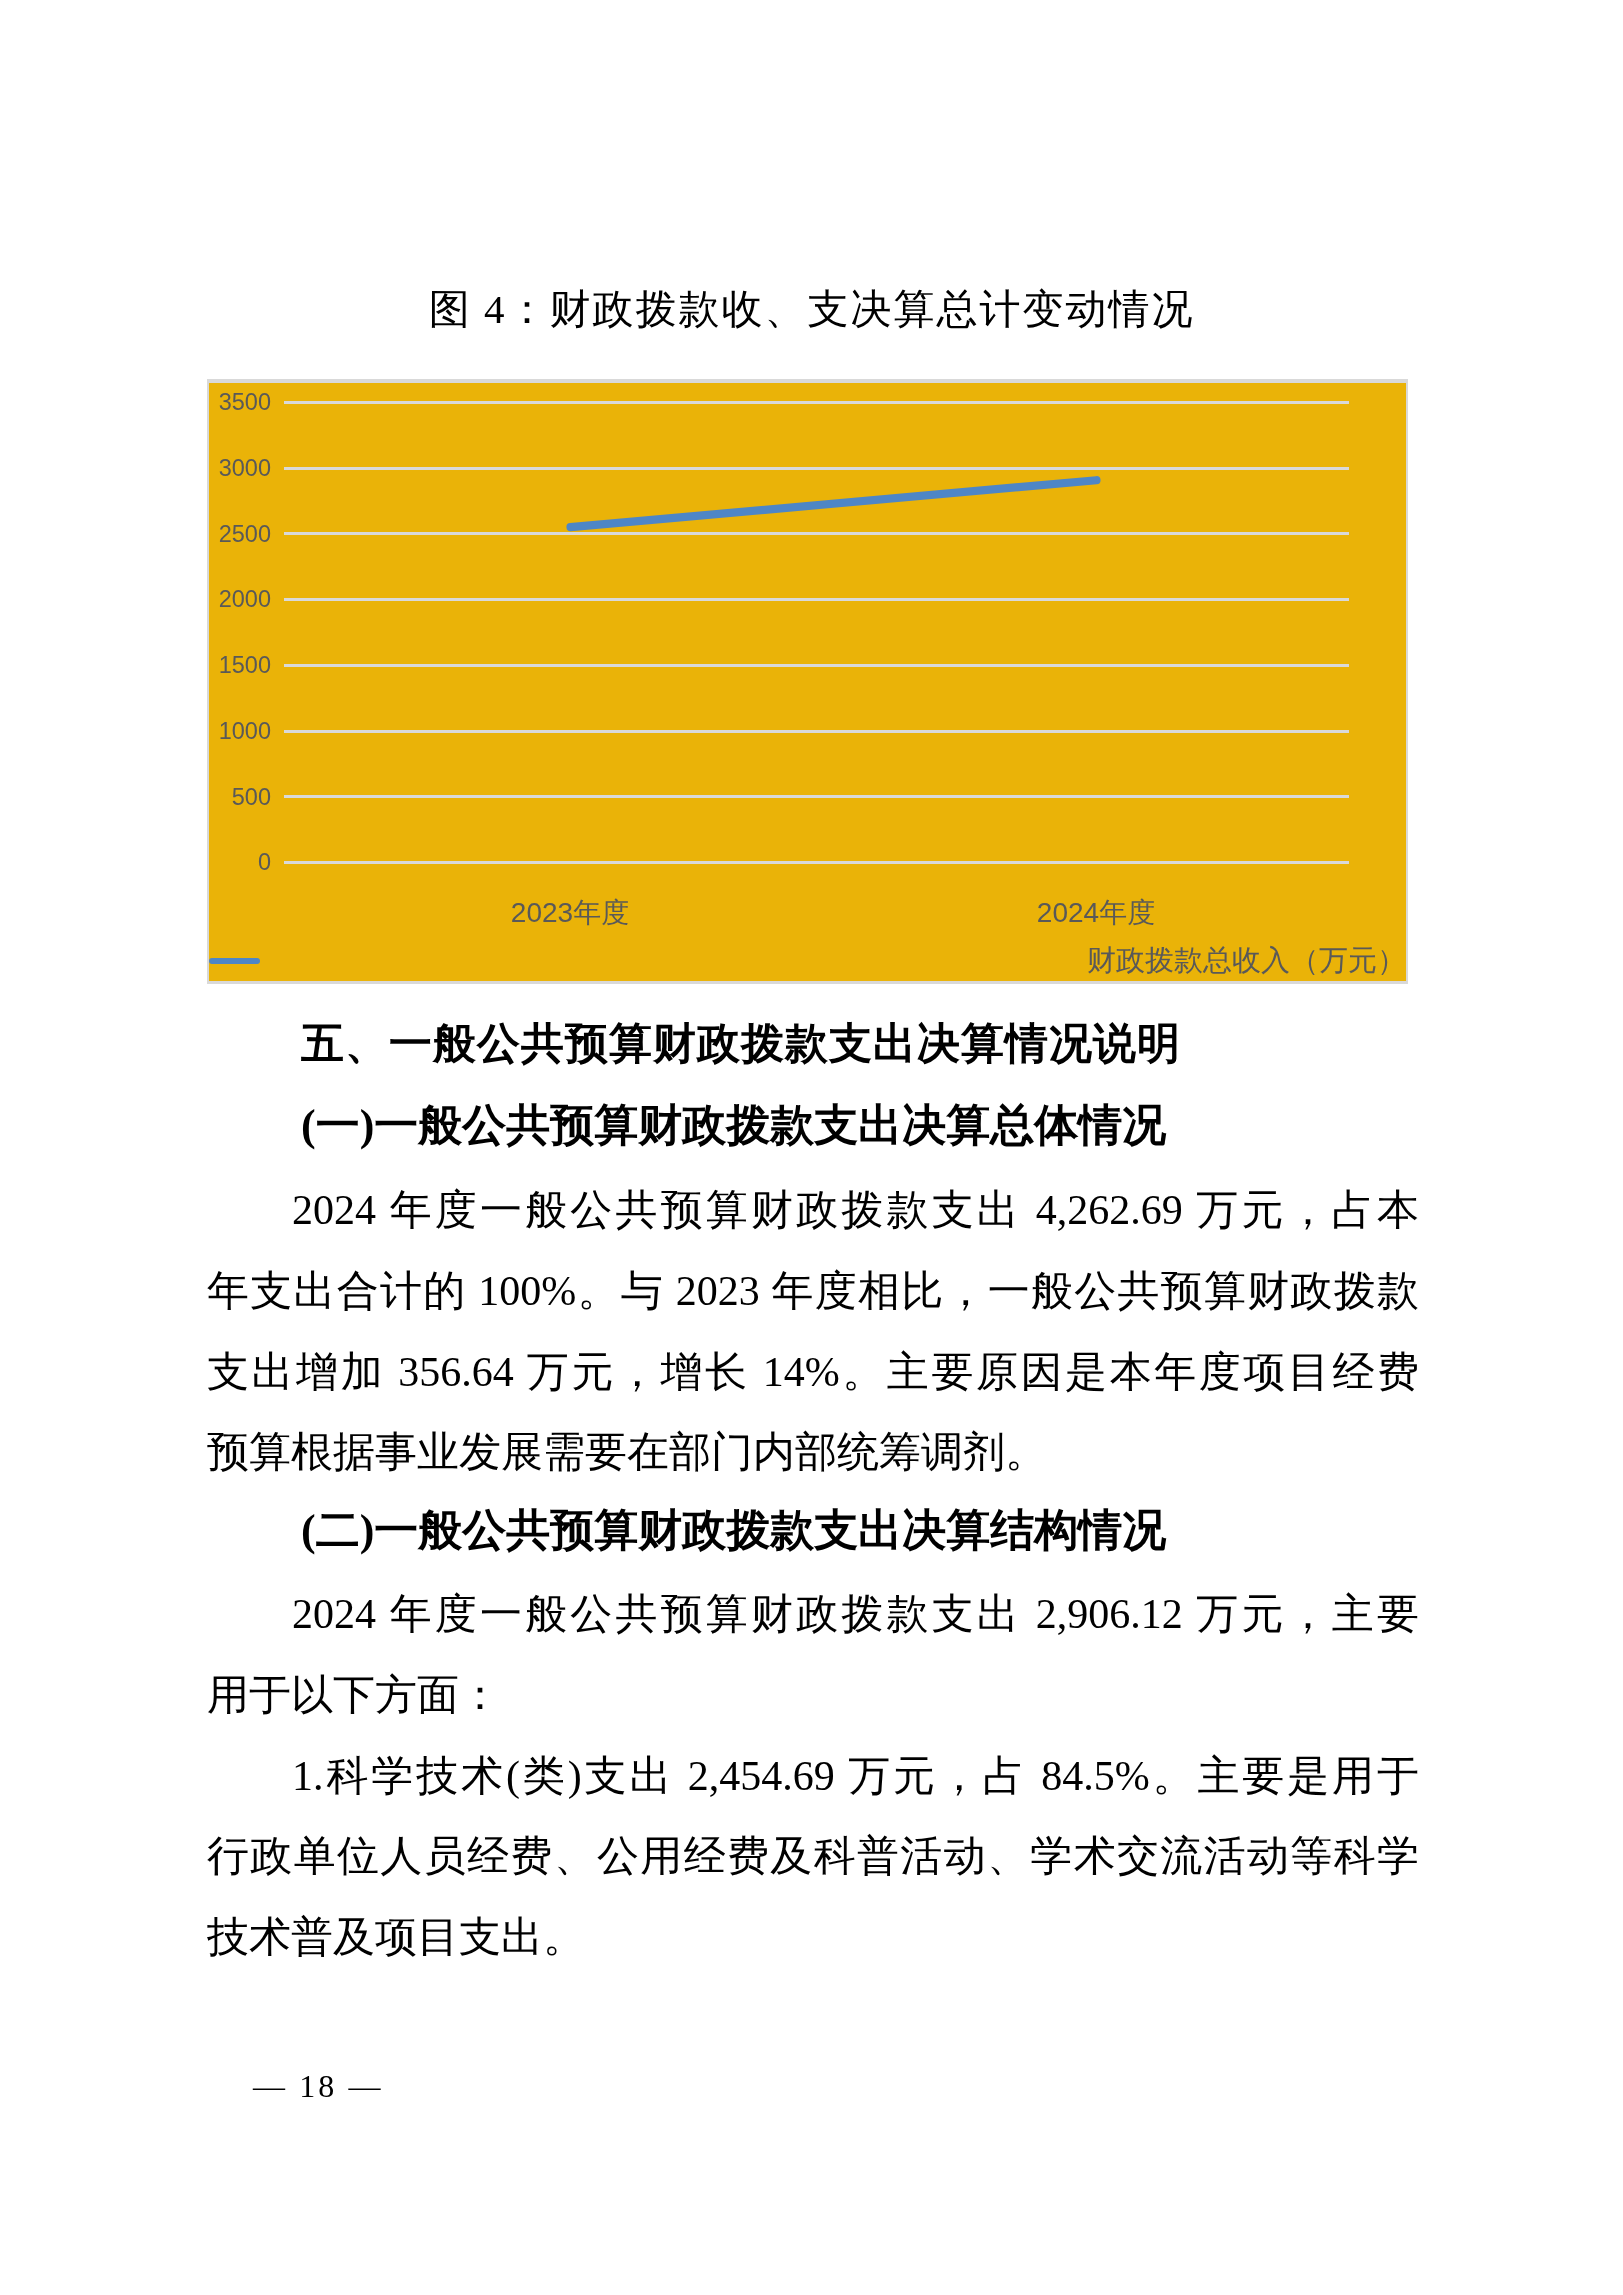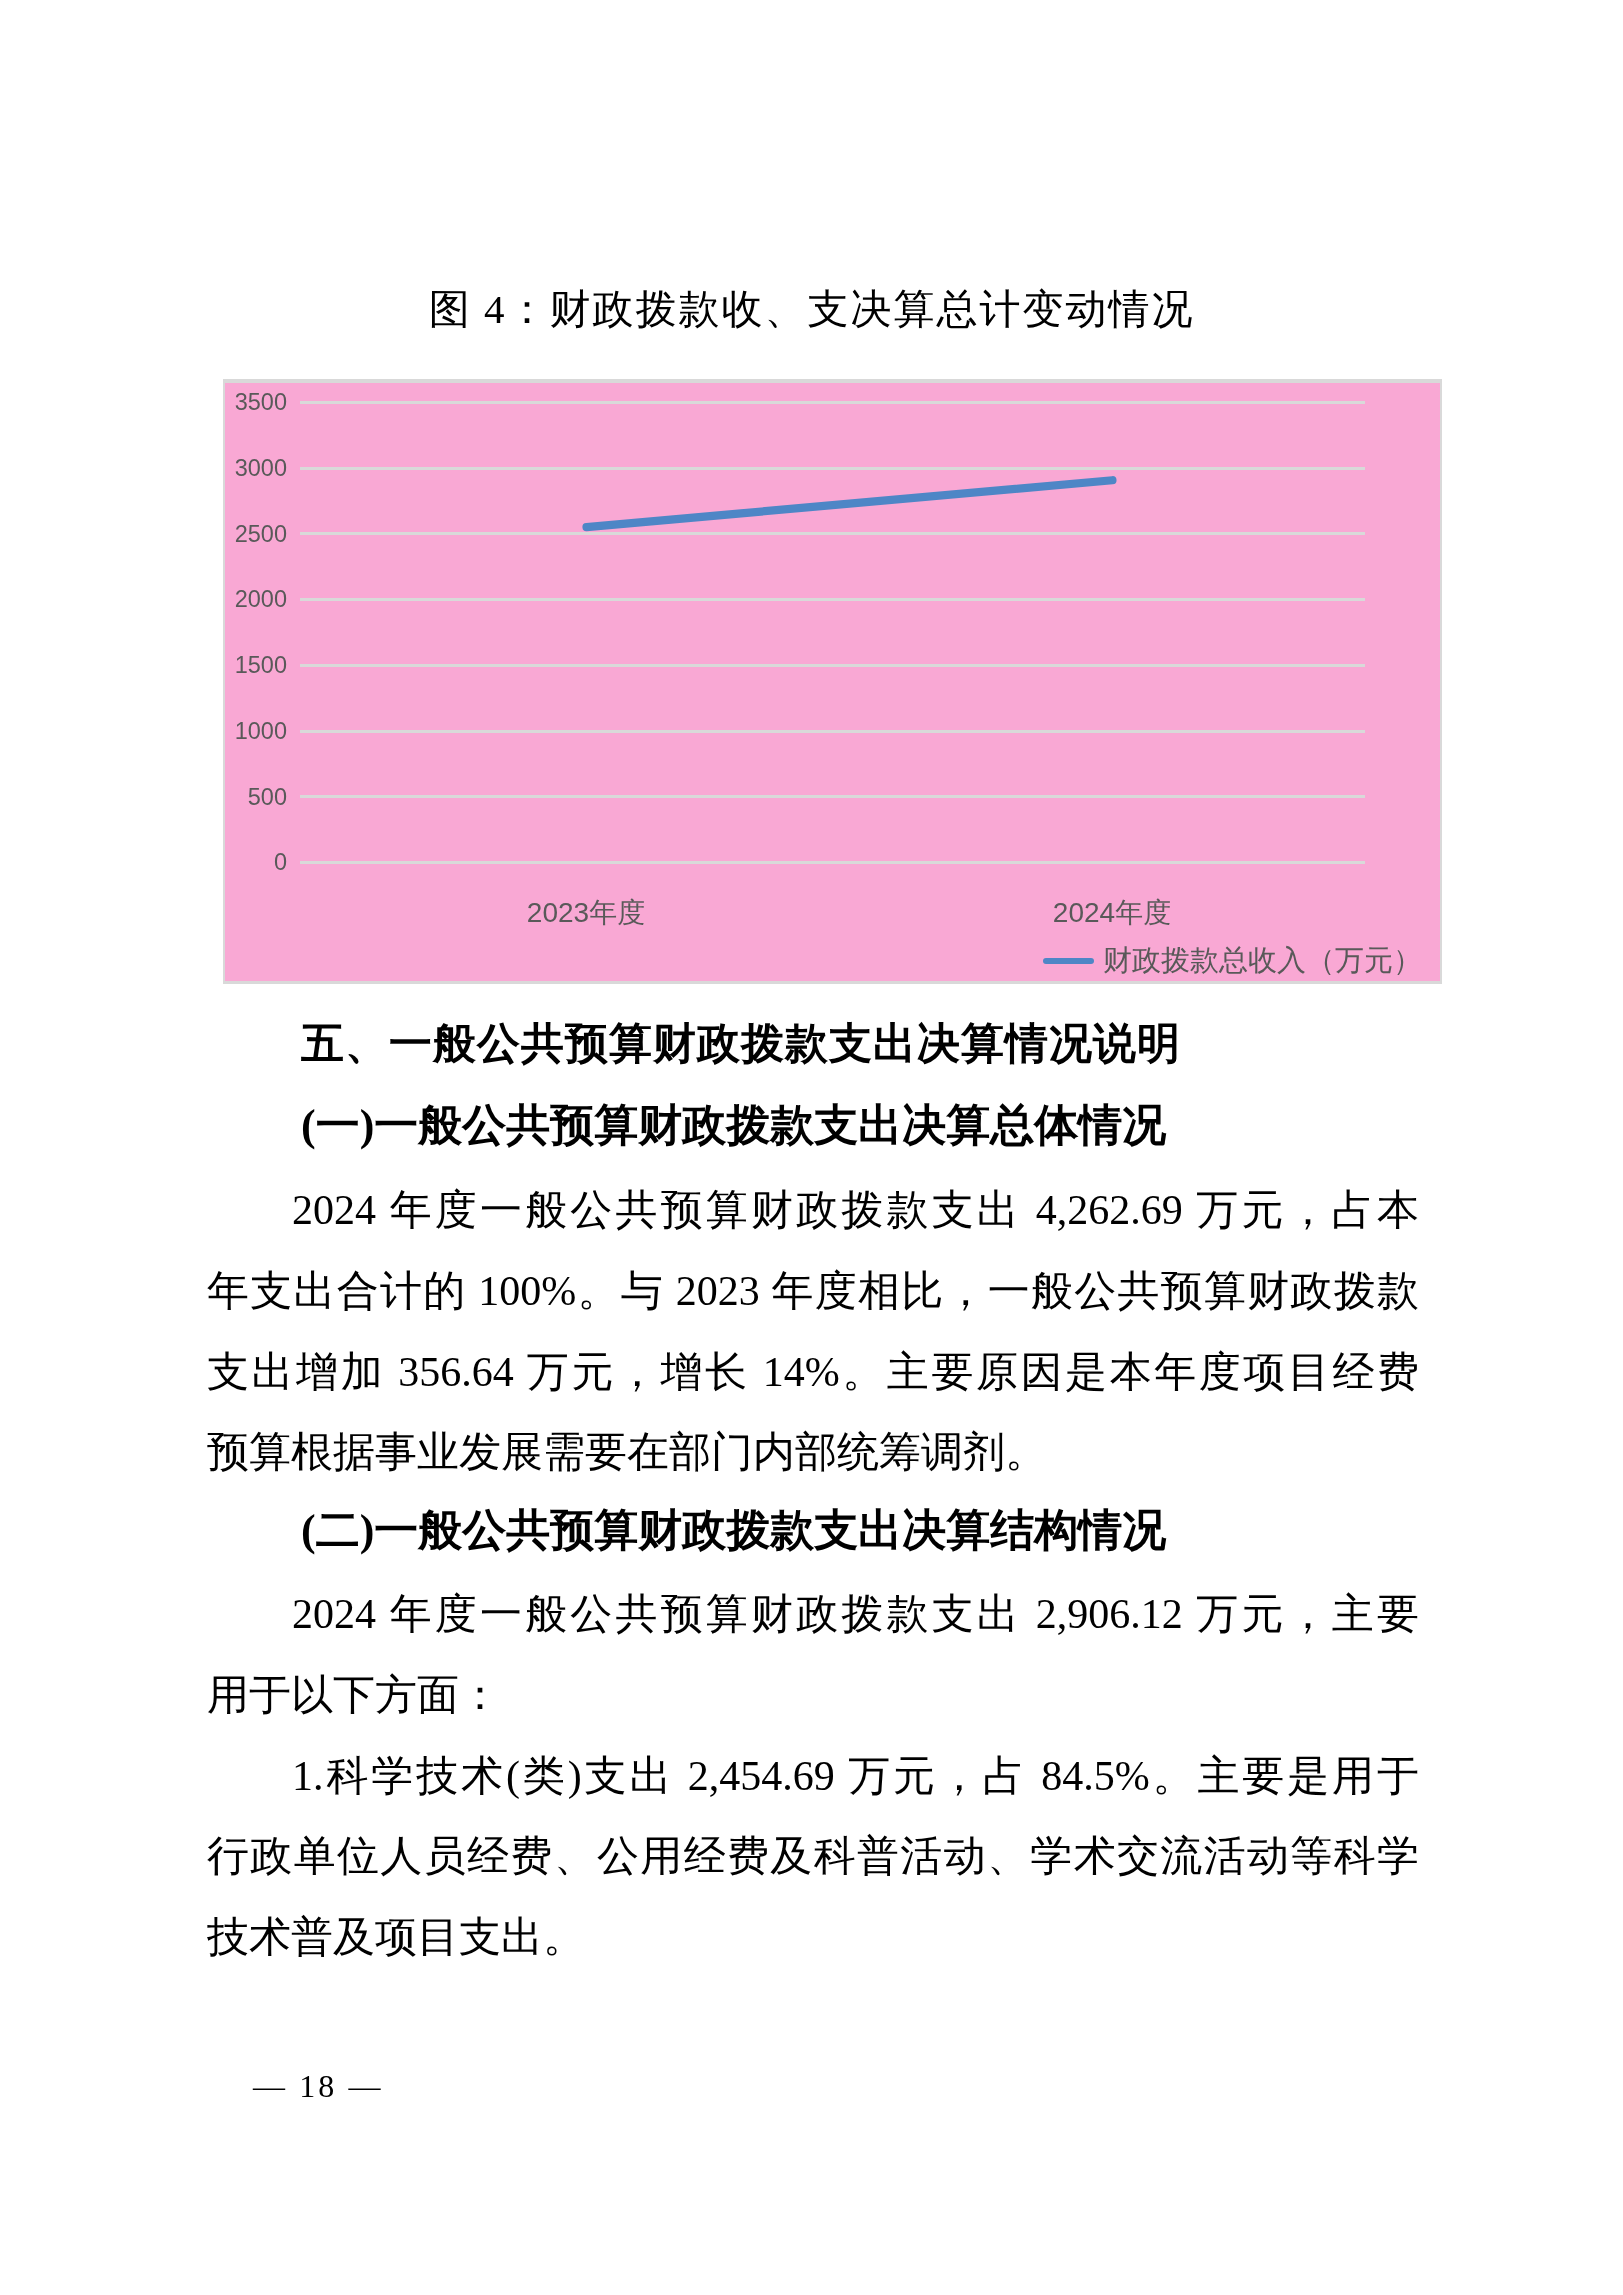--- a/index.html
+++ b/index.html
@@ -13,46 +13,45 @@
   }
   .figure-title{
     position:absolute;top:286px;left:0;width:1623px;
     text-align:center;
     font-size:41px;line-height:1.15;
     letter-spacing:2px;
     color:#000;
   }
   
   .chart-box{
-    position:absolute;left:223px;top:379px;
+    position:absolute;left:207px;top:379px;
     width:1197px;height:598px;
     border:2.6px solid #D9D9D9;border-top-width:4.1px;border-bottom-width:3.1px;
-    background:#f9a8d4;
-    padding-left:18px;
+    background:#eab308;
   }
   .gridline{
     position:absolute;left:75px;width:1065px;height:2.6px;
     background:#D9D9D9;
   }
   .ytick{
     position:absolute;left:0;width:62px;height:28px;
     text-align:right;
     font-family:"Liberation Sans","DejaVu Sans",sans-serif;
     font-size:23.5px;line-height:28px;color:#595959;
   }
   .chart-svg{position:absolute;left:0;top:0;}
   .xtick{
     position:absolute;top:511px;width:204px;
     text-align:center;
     font-family:"Liberation Sans","DejaVu Sans",sans-serif;
     font-size:28px;color:#595959;
   }
   .legend{
     position:absolute;left:0;top:558px;width:1197px;
-    display:flex;align-items:center;justify-content:flex-end;gap:9.2px;
+    display:flex;align-items:center;justify-content:space-between;gap:9.2px;
   }
   .legend-marker{
     display:inline-block;width:51px;height:6.6px;border-radius:3.6px;
     background:#4E86C6;
   }
   .legend-text{
     font-family:"Liberation Sans","DejaVu Sans",sans-serif;
     font-size:29px;color:#595959;
   }
   

